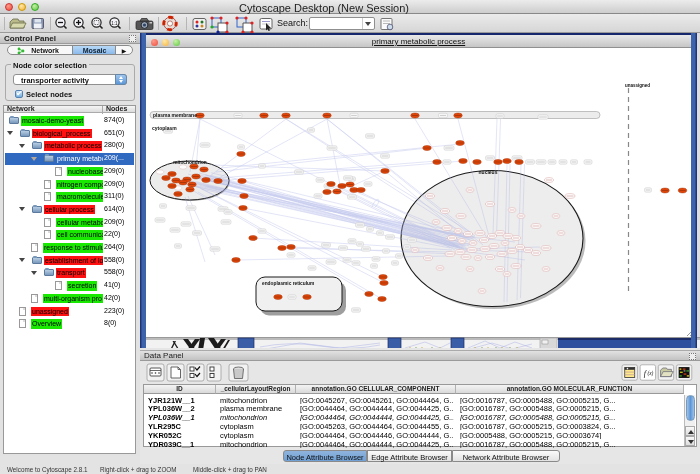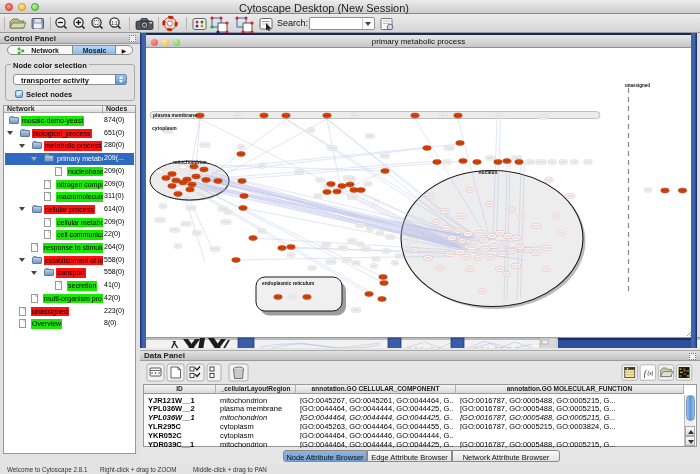--- a/index.html
+++ b/index.html
@@ -74,29 +74,29 @@
 #desk { position:absolute; left:140px; top:33px; width:560px; height:318px; background:#dcdcdc; }
 #bstrip { position:absolute; left:0px; top:304px; width:560px; height:14px; background:#f2f2f2; }
 
 #iwin-l { position:absolute; left:0; top:0; width:6px; height:315px;
   background:linear-gradient(90deg,#17276b,#3d63ab 40%,#3d63ab); }
 #iwin-r { position:absolute; left:551px; top:0; width:6px; height:315px;
   background:linear-gradient(90deg,#3d63ab 60%,#17276b); }
 #iwin-t { position:absolute; left:0; top:0; width:557px; height:2px; background:#17276b; }
 #iwin-title { position:absolute; left:6px; top:2px; width:545px; height:13px;
   background:linear-gradient(#e9e9e9,#c6c6c6); border-bottom:1px solid #909090;
-  font-size:8px; color:#111; text-align:center; padding-top:2px; }
+  font-size:8px; color:#111; text-align:center; padding-top:2px;text-decoration:underline; }
 #iwin-title .tl { position:absolute; top:3.5px; width:7px; height:7px; border-radius:50%; }
 #canvas { position:absolute; left:6px; top:15px; width:545px; height:289px; background:#fff; }
 
 
 #dpanel { position:absolute; left:140px; top:348px; width:560px; height:116px; background:#e6e6e6; }
 #dpanel-title { position:absolute; left:0; top:2px; width:560px; height:11px;
   background:linear-gradient(#e2e2e2,#c2c2c2); border-top:1px solid #aaa; border-bottom:1px solid #9a9a9a;
-  font-size:8px; font-weight:bold; color:#222; padding:0px 0 0 4px; }
+  font-size:8px; font-weight:normal; color:#222; padding:0px 0 0 4px; }
 #dtable { position:absolute; left:3px; top:36px; width:554px; height:63px; background:#fff; border:1px solid #999; }
 .dth { position:absolute; top:0; height:9px; background:linear-gradient(#f4f4f4,#d9d9d9);
   border-right:1px solid #b0b0b0; border-bottom:1px solid #999; font-size:6.5px; font-weight:bold;
   color:#222; text-align:center; overflow:hidden; white-space:nowrap; }
 .dtr { position:absolute; height:8.8px; font-size:7.5px; white-space:nowrap; overflow:hidden; color:#000; }
 .dtc { position:absolute; top:0.5px; overflow:hidden; white-space:nowrap; }
 #vscroll { position:absolute; right:1px; top:10px; width:11px; height:51px; background:#f0f0f0; border-left:1px solid #bbb; }
 #vthumb { position:absolute; left:1px; top:0px; width:9px; height:26px; border-radius:5px;
   background:linear-gradient(90deg,#9fc2e8,#5c96d6 50%,#9fc2e8); border:1px solid #7799bb; }
 
@@ -909,20 +909,21 @@
       <div class="dtr" style="top:36.4px; left:0; width:540px;">
           <span class="dtc" style="left:4px; width:66px; font-weight:bold;">YLR295C</span>
           <span class="dtc" style="left:76px; width:74px; ">cytoplasm</span>
           <span class="dtc" style="left:156px; width:154px; ">[GO:0045263, GO:0044464, GO:0044455, G...</span>
           <span class="dtc" style="left:316px; width:222px; ">[GO:0016787, GO:0005215, GO:0003824, G...</span>
         </div>
       <div class="dtr" style="top:45.2px; left:0; width:540px;padding-left:40px;">
           <span class="dtc" style="left:4px; width:66px; font-weight:bold;">YKR052C</span>
           <span class="dtc" style="left:76px; width:74px; ">cytoplasm</span>
           <span class="dtc" style="left:156px; width:154px; ">[GO:0044464, GO:0044446, GO:0044444, G...</span>
+          <span class="dtc" style="left:316px; width:222px; ">[GO:0005488, GO:0005215, GO:0003674]</span>
         </div>
       <div class="dtr" style="top:54.0px; left:0; width:540px;">
           <span class="dtc" style="left:4px; width:66px; font-weight:bold;">YDR039C__1</span>
           <span class="dtc" style="left:76px; width:74px; ">mitochondrion</span>
           <span class="dtc" style="left:156px; width:154px; ">[GO:0044464, GO:0044444, GO:0044425, G...</span>
           <span class="dtc" style="left:316px; width:222px; ">[GO:0016787, GO:0005488, GO:0005215, G...</span>
         </div>
       <div id="vscroll">
           <div id="vthumb"></div>
 <div style="position:absolute;left:0px;bottom:10px;width:10px;height:10px;background:linear-gradient(#fafafa,#ddd);border:1px solid #aaa;">

